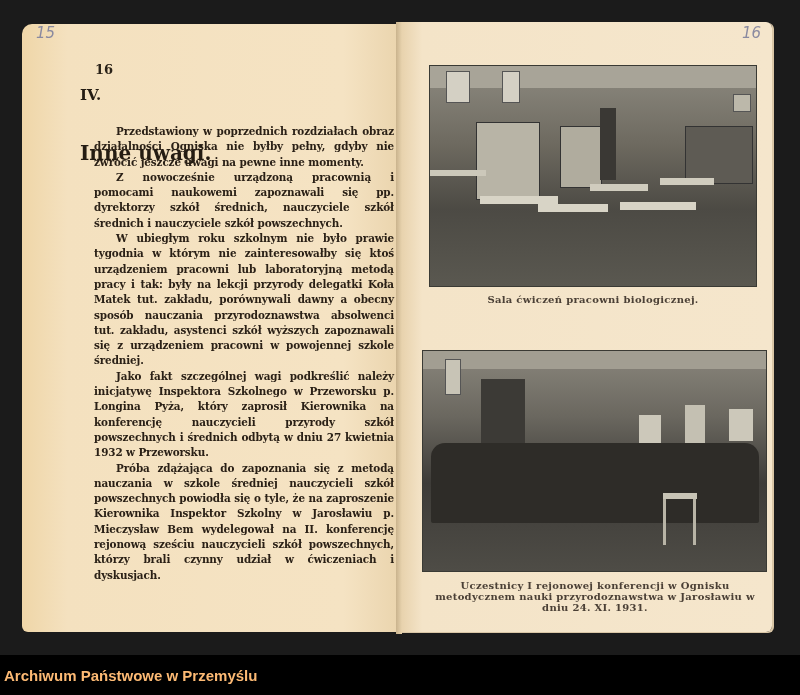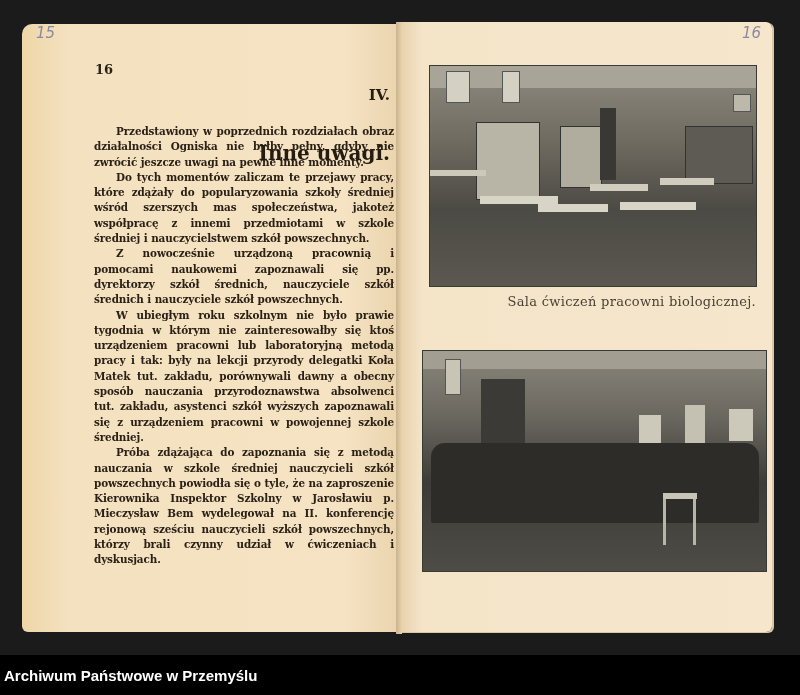--- a/index.html
+++ b/index.html
@@ -6,55 +6,55 @@
   body { width:800px; height:695px; background:#141414; position:relative; overflow:hidden; font-family:"DejaVu Serif", serif; }
   .scan { position:absolute; left:0; top:0; width:800px; height:655px; background:#1b1b1b; }
   .page { position:absolute; background:#f3e0bf; }
   .page-left { left:22px; top:24px; width:378px; height:608px; border-radius:10px 0 0 6px; background:linear-gradient(90deg,#efd6a8 0%,#f4e1bf 12%,#f5e3c3 85%,#ead4ad 100%); }
   .page-right { left:400px; top:22px; width:372px; height:610px; border-radius:0 6px 6px 0; background:linear-gradient(90deg,#e7d1ab 0%,#f4e4c8 6%,#f5e6cc 100%); box-shadow:2px 1px 0 #d9c6a6; }
   .gutter { position:absolute; left:396px; top:22px; width:6px; height:612px; background:linear-gradient(90deg,#c9b38d,#e8d3ae); }
   .pencil-num { position:absolute; font-family:"DejaVu Sans", sans-serif; color:#8a8aa0; font-size:15px; font-style:italic; }
   .pn-left { left:36px; top:24px; }
   .pn-right { left:742px; top:24px; }
   .page-number { position:absolute; left:95px; top:62px; font-size:13px; font-weight:bold; color:#2a2218; }
-  .chapter { position:absolute; left:80px; width:310px; text-align:right; color:#241c12; font-weight:bold; }
+  .chapter { position:absolute; left:80px; width:310px; text-align:left; color:#241c12; font-weight:bold; }
   .chapter-num { top:86px; font-size:15px; }
   .chapter-title { top:117px; font-size:20px;margin-top:24px; }
   .body-text { position:absolute; left:94px; top:124px; width:300px; font-size:10.4px; line-height:15.3px; color:#2a2016; text-align:justify; font-weight:bold; letter-spacing:-0.1px; }
   .body-text p { margin:0; text-indent:22px; }
   .photo { position:absolute; background:#4a4a44; border:1px solid #3a3a34; overflow:hidden; }
   .photo-1 { left:429px; top:65px; width:326px; height:220px; background:linear-gradient(180deg,#8d8a80 0%,#6e6a60 35%,#4c4a44 65%,#5a5850 100%); }
   .photo-2 { left:422px; top:350px; width:343px; height:220px; background:linear-gradient(180deg,#8a867c 0%,#6a675f 30%,#3e3c38 60%,#4e4c46 100%); }
   .ph-el { position:absolute; }
-  .caption { position:absolute; font-family:"DejaVu Serif", serif; font-size:13px; color:#4b4036; text-align:right; font-weight:normal; letter-spacing:0.3px; }
+  .caption { position:absolute; font-family:"DejaVu Serif", serif; font-size:10px; color:#4b4036; text-align:center; font-weight:bold; letter-spacing:0.3px; }
   .caption-1 { left:430px; top:294px; width:326px; }
   .caption-2 { left:425px; top:580px; width:340px; line-height:11px; }
   .footer { position:absolute; left:0; top:655px; width:800px; height:40px; background:#000; }
-  .footer-title { position:absolute; left:4px; top:12px; font-family:"Liberation Sans", sans-serif; font-weight:bold; font-size:15px; color:#ffffff; }
+  .footer-title { position:absolute; left:4px; top:12px; font-family:"Liberation Sans", sans-serif; font-weight:bold; font-size:15px; color:#fdba74; }
 </style>
 </head>
 <body>
 
 <div class="scan">
   <div class="page page-left"></div>
   <div class="page page-right"></div>
   <div class="gutter"></div>
 
   <div class="pencil-num pn-left">15</div>
   <div class="pencil-num pn-right">16</div>
 
   <div class="page-number">16</div>
   <div class="chapter chapter-num">IV.</div>
   <div class="chapter chapter-title">Inne uwagi.</div>
 
   <div class="body-text">
     <p>Przedstawiony w poprzednich rozdziałach obraz działalności Ogniska nie byłby pełny, gdyby nie zwrócić jeszcze uwagi na pewne inne momenty.</p>
-    <p>Do tych momentów zaliczam te przejawy pracy, które zdążały do popularyzowania szkoły średniej wśród szerszych mas społeczeństwa, jakoteż współpracę z innemi przedmiotami w szkole średniej i nauczycielstwem szkół powszechnych.</p>
     <p>Z nowocześnie urządzoną pracownią i pomocami naukowemi zapoznawali się pp. dyrektorzy szkół średnich, nauczyciele szkół średnich i nauczyciele szkół powszechnych.</p>
     <p>W ubiegłym roku szkolnym nie było prawie tygodnia w którym nie zainteresowałby się ktoś urządzeniem pracowni lub laboratoryjną metodą pracy i tak: były na lekcji przyrody delegatki Koła Matek tut. zakładu, porównywali dawny a obecny sposób nauczania przyrodoznawstwa absolwenci tut. zakładu, asystenci szkół wyższych zapoznawali się z urządzeniem pracowni w powojennej szkole średniej.</p>
+    <p>Jako fakt szczególnej wagi podkreślić należy inicjatywę Inspektora Szkolnego w Przeworsku p. Longina Pyża, który zaprosił Kierownika na konferencję nauczycieli przyrody szkół powszechnych i średnich odbytą w dniu 27 kwietnia 1932 w Przeworsku.</p>
     <p>Próba zdążająca do zapoznania się z metodą nauczania w szkole średniej nauczycieli szkół powszechnych powiodła się o tyle, że na zaproszenie Kierownika Inspektor Szkolny w Jarosławiu p. Mieczysław Bem wydelegował na II. konferencję rejonową sześciu nauczycieli szkół powszechnych, którzy brali czynny udział w ćwiczeniach i dyskusjach.</p>
 
   </div>
 
   <div class="photo photo-1">
     <div class="ph-el" style="left:0;top:0;width:326px;height:22px;background:#a8a498;"></div>
     <div class="ph-el" style="left:16px;top:5px;width:22px;height:30px;background:#d4d0c4;border:1px solid #555;"></div>
     <div class="ph-el" style="left:72px;top:5px;width:16px;height:30px;background:#d4d0c4;border:1px solid #555;"></div>
     <div class="ph-el" style="left:303px;top:28px;width:16px;height:16px;background:#bcb8aa;border:1px solid #555;"></div>
     <div class="ph-el" style="left:46px;top:56px;width:62px;height:76px;background:#b8b4a6;border:1px solid #333;"></div>
@@ -75,17 +75,18 @@
     <div class="ph-el" style="left:22px;top:8px;width:14px;height:34px;background:#c8c4b6;border:1px solid #555;"></div>
     <div class="ph-el" style="left:58px;top:28px;width:44px;height:64px;background:#3c3a36;"></div>
     <div class="ph-el" style="left:216px;top:64px;width:22px;height:28px;background:#ccc8ba;"></div>
     <div class="ph-el" style="left:262px;top:54px;width:20px;height:38px;background:#c4c0b2;"></div>
     <div class="ph-el" style="left:306px;top:58px;width:24px;height:32px;background:#ccc8ba;"></div>
     <div class="ph-el" style="left:8px;top:92px;width:328px;height:80px;background:#2e2c28;border-radius:14px 14px 2px 2px;"></div>
     <div class="ph-el" style="left:240px;top:142px;width:34px;height:6px;background:#c8c4b6;"></div>
     <div class="ph-el" style="left:240px;top:148px;width:3px;height:46px;background:#b8b4a6;"></div>
     <div class="ph-el" style="left:270px;top:148px;width:3px;height:46px;background:#b8b4a6;"></div>
   </div>
+  <div class="caption caption-2">Uczestnicy I rejonowej konferencji w Ognisku metodycznem nauki przyrodoznawstwa w Jarosławiu w dniu 24. XI. 1931.</div>
 </div>
 
 <div class="footer">
   <div class="footer-title">Archiwum Państwowe w Przemyślu</div>
 </div>
 
 </body></html>

